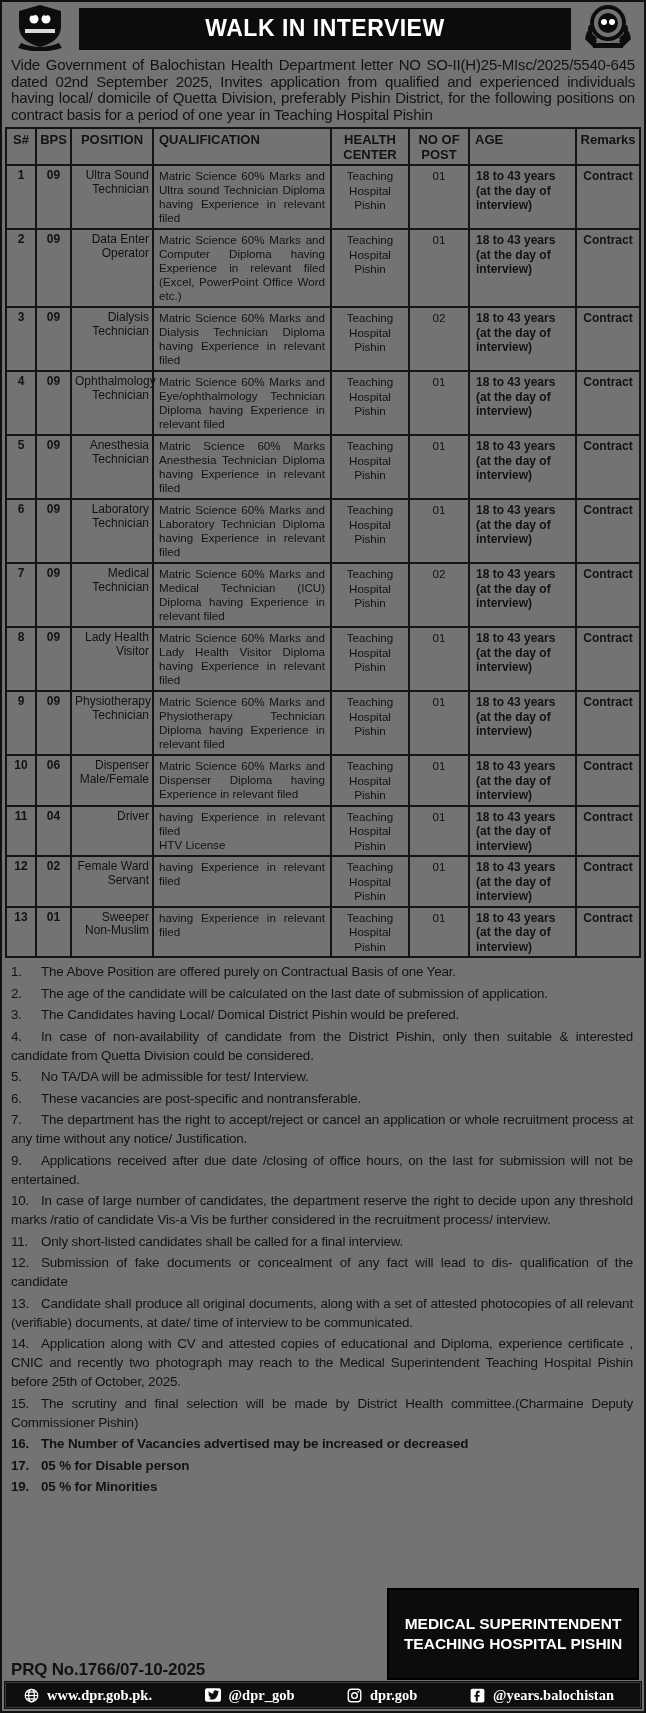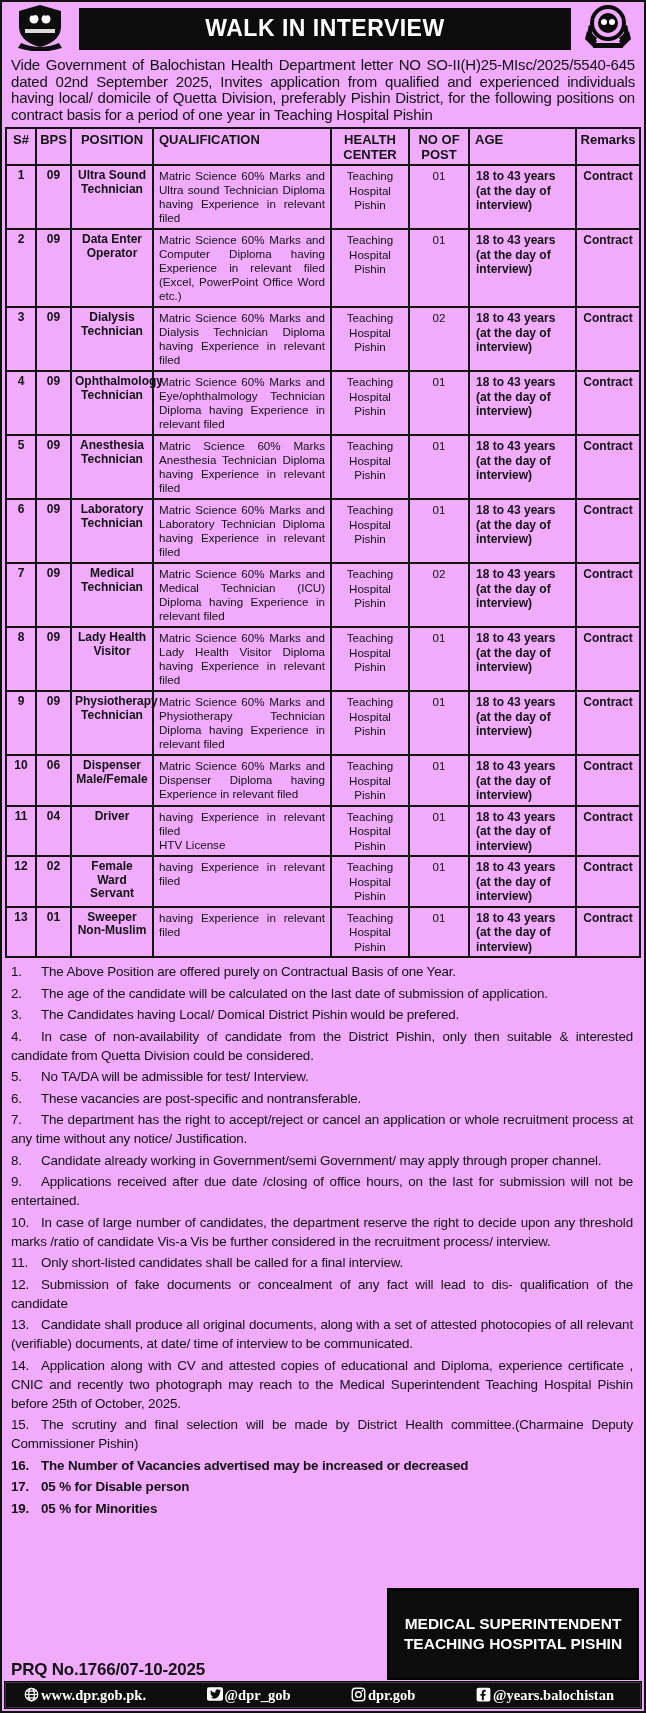--- a/index.html
+++ b/index.html
@@ -1,19 +1,19 @@
 <!DOCTYPE html>
 <html><head>
 <meta charset="utf-8">
 <style>
   * { box-sizing: border-box; margin: 0; padding: 0; }
   html,body { background:#e9e9e6; }
   body { font-family: "Liberation Sans", sans-serif; color:#121212; }
   .ad {
-    width: 646px; height: 1713px; margin: 0 auto; background:#f0abfc;
+    width: 646px; height: 1713px; margin: 0 auto; background:#737373;
     border: 2px solid #111; display: flex; flex-direction: column;
     overflow: hidden; position: relative; padding: 2px 3px 3px 3px;
   }
   
   .hdr { display:flex; align-items:center; justify-content:space-between; padding:2px 6px; height:50px; }
   .titlebar {
     flex:1; margin:0 10px; background:#0c0c0c; color:#fff; text-align:center;
     font-weight:bold; font-size:23px; letter-spacing:.5px; padding:7px 0 8px 0;
   }
   .emblem { flex:0 0 auto; }
@@ -22,21 +22,21 @@
     font-size:15px; line-height:16.6px; text-align:justify; padding:3px 6px 4px 6px;
     letter-spacing:-0.2px;
   }
   
   table { border-collapse: collapse; width:100%; table-layout: fixed; }
   th, td { border: 2px solid #141414; vertical-align: top; padding:2px 3px; }
   th { font-size:13px; font-weight:bold; text-align:center; padding-top:3px; line-height:15px; height:36px; }
   th.h-qualification, th.h-age { text-align:left; padding-left:5px; }
   td { font-size:11.6px; line-height:14px; }
   td.cell-sn, td.cell-bps { font-weight:bold; text-align:center; font-size:12px; }
-  td.cell-position { font-weight:bold; text-align:center; font-size:12px; line-height:13.5px; padding-top:3px; }
+  td.cell-position { font-weight:normal; text-align:right; font-size:12px; line-height:13.5px; padding-top:3px; }
   td.cell-qualification { text-align:justify; white-space:pre-line; padding:3px 5px; }
   td.cell-center { text-align:center; line-height:14.5px; padding-top:3px; }
   td.cell-posts { text-align:center; padding-top:3px; }
   td.cell-age { font-weight:bold; font-size:12px; line-height:14.5px; padding:3px 4px 2px 6px;border-radius:30px; }
   td.cell-remarks { font-weight:bold; text-align:center; font-size:12px; padding-top:3px; }
   
   .conditions { flex:1; padding:4px 8px 0 6px; }
   .cond { font-size:13.4px; line-height:19px; text-align:justify; margin-bottom:2.5px; letter-spacing:-0.15px; }
   .cond .num { display:inline-block; min-width:30px; }
   .cond.bold { font-weight:bold; }
@@ -46,21 +46,21 @@
   .sigbox {
     position:absolute; right:2px; top:2px; background:#0c0c0c; color:#fff;
     font-weight:bold; font-size:15.5px; line-height:20px; text-align:center;
     padding:24px 12px; border:2px solid #000; min-width:252px;
   }
   
   .socialbar {
     flex:0 0 auto; height:26px; background:#0e0e0e; border:1px solid #3a3a3a; outline:1px solid #0e0e0e;
     display:flex; align-items:center; justify-content:space-between; padding:0 26px 0 18px; color:#fff;
   }
-  .sitem { display:flex; align-items:flex-start; gap:2px; font-family:"Liberation Serif", serif; font-weight:bold; font-size:14.5px; }
+  .sitem { display:flex; align-items:center; gap:8px; font-family:"Liberation Serif", serif; font-weight:bold; font-size:14.5px; }
   .sitem svg { display:block; }
 </style>
 </head>
 <body>
 
 <div class="ad">
 
   <div class="hdr">
     <span class="emblem">
       <svg width="58" height="48" viewBox="0 0 58 48">
@@ -250,21 +250,20 @@
   </table>
 
   <div class="conditions" id="conditions">
       <p class="cond"><span class="num">1.</span><span>The Above Position are offered purely on Contractual Basis of one Year.</span></p>
       <p class="cond"><span class="num">2.</span><span>The age of the candidate will be calculated on the last date of submission of application.</span></p>
       <p class="cond"><span class="num">3.</span><span>The Candidates having Local/ Domical District Pishin would be prefered.</span></p>
       <p class="cond"><span class="num">4.</span><span>In case of non-availability of candidate from the District Pishin, only then suitable &amp; interested candidate from Quetta Division could be considered.</span></p>
       <p class="cond"><span class="num">5.</span><span>No TA/DA will be admissible for test/ Interview.</span></p>
       <p class="cond"><span class="num">6.</span><span>These vacancies are post-specific and nontransferable.</span></p>
       <p class="cond"><span class="num">7.</span><span>The department has the right to accept/reject or cancel an application or whole recruitment process at any time without any notice/ Justification.</span></p>
-      <p class="cond"><span class="num">8.</span><span>Candidate already working in Government/semi Government/ may apply through proper channel.</span></p>
       <p class="cond"><span class="num">9.</span><span>Applications received after due date /closing of office hours, on the last for submission will not be entertained.</span></p>
       <p class="cond"><span class="num">10.</span><span>In case of large number of candidates, the department reserve the right to decide upon any threshold marks /ratio of candidate Vis-a Vis be further considered in the recruitment process/ interview.</span></p>
       <p class="cond"><span class="num">11.</span><span>Only short-listed candidates shall be called for a final interview.</span></p>
       <p class="cond"><span class="num">12.</span><span>Submission of fake documents or concealment of any fact will lead to dis- qualification of the candidate</span></p>
       <p class="cond"><span class="num">13.</span><span>Candidate shall produce all original documents, along with a set of attested photocopies of all relevant (verifiable) documents, at date/ time of interview to be communicated.</span></p>
       <p class="cond"><span class="num">14.</span><span>Application along with CV and attested copies of educational and Diploma, experience certificate , CNIC and recently two photograph may reach to the Medical Superintendent Teaching Hospital Pishin before 25th of October, 2025.</span></p>
       <p class="cond"><span class="num">15.</span><span>The scrutiny and final selection will be made by District Health committee.(Charmaine Deputy Commissioner Pishin)</span></p>
       <p class="cond bold"><span class="num">16.</span><span>The Number of Vacancies advertised may be increased or decreased</span></p>
       <p class="cond bold"><span class="num">17.</span><span>05 % for Disable person</span></p>
       <p class="cond bold"><span class="num">19.</span><span>05 % for Minorities</span></p>

